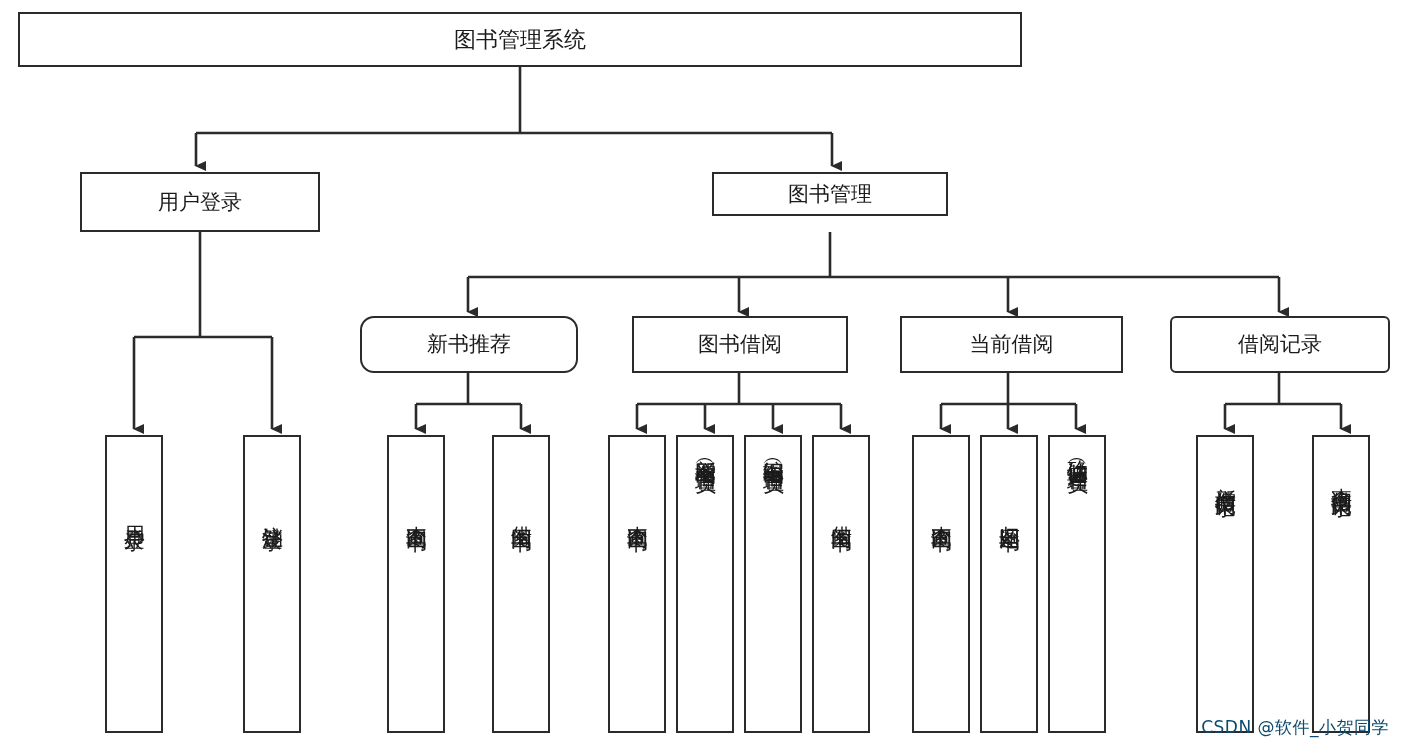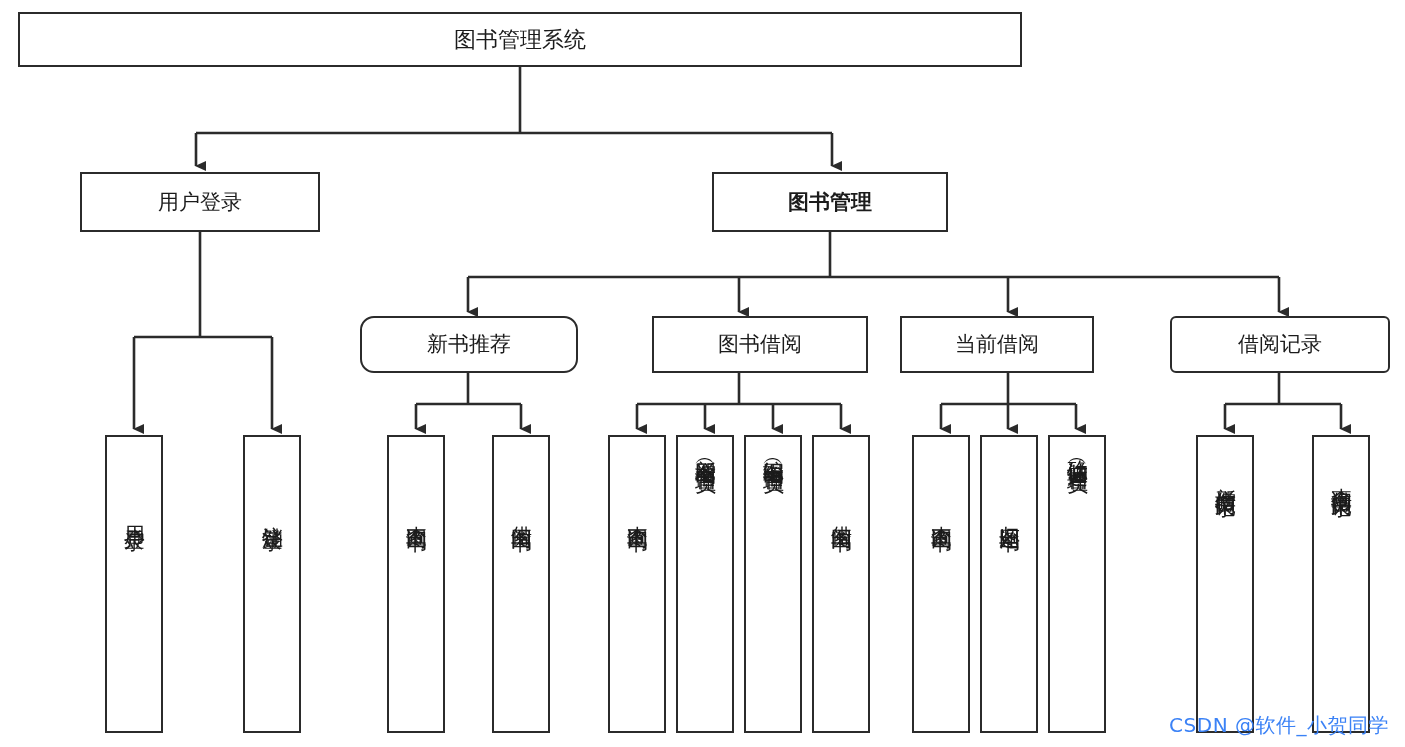--- a/index.html
+++ b/index.html
@@ -56,22 +56,22 @@
     text-orientation: upright;
     font-size: 21px;
     letter-spacing: 2px;
     line-height: 1;
     white-space: nowrap;
   }
   .watermark {
     position: absolute;
     right: 16px;
     bottom: 8px;
-    font-size: 20px;
-    color: #3b82f6;
+    font-size: 17px;
+    color: #0c4a6e;
     z-index: 5;
     white-space: nowrap;
     letter-spacing: 0.5px;
   }
 </style>
 </head>
 <body>
 
 <div id="canvas">
 
@@ -125,31 +125,31 @@
     </g>
   </svg>
 
   <div class="node root h" style="left:18px; top:12px; width:1004px; height:55px;">
     <span class="lbl">图书管理系统</span>
   </div>
 
   <div class="node h" style="left:80px; top:172px; width:240px; height:60px;">
     <span class="lbl">用户登录</span>
   </div>
-  <div class="node h" style="left:712px; top:172px; width:236px; height:60px;font-weight:bold;">
+  <div class="node h" style="left:712px; top:172px; width:236px; height:44px;">
     <span class="lbl">图书管理</span>
   </div>
 
   <div class="node h" style="left:360px; top:316px; width:218px; height:57px;border-radius:14px;">
     <span class="lbl">新书推荐</span>
   </div>
-  <div class="node h" style="left:632px; top:316px; width:216px; height:57px;margin-left:20px;">
+  <div class="node h" style="left:632px; top:316px; width:216px; height:57px;">
     <span class="lbl">图书借阅</span>
   </div>
-  <div class="node h" style="left:900px; top:316px; width:194px; height:57px;">
+  <div class="node h" style="left:900px; top:316px; width:223px; height:57px;">
     <span class="lbl">当前借阅</span>
   </div>
   <div class="node h" style="left:1170px; top:316px; width:220px; height:57px;border-radius:6px;">
     <span class="lbl">借阅记录</span>
   </div>
 
   <div class="node v" style="left:105px; top:435px; width:58px; height:298px;">
     <span class="lbl" style="margin-top:72px;">用户登录</span>
   </div>
   <div class="node v" style="left:243px; top:435px; width:58px; height:298px;">

